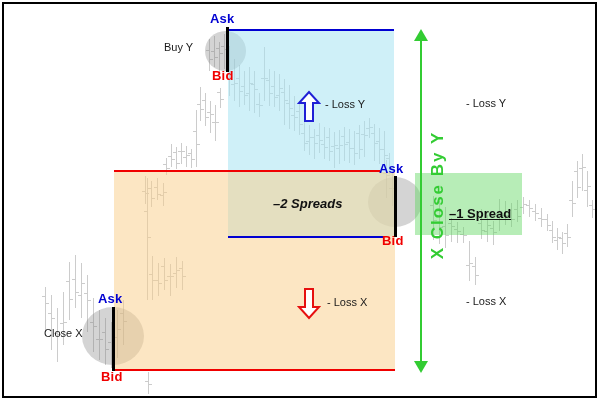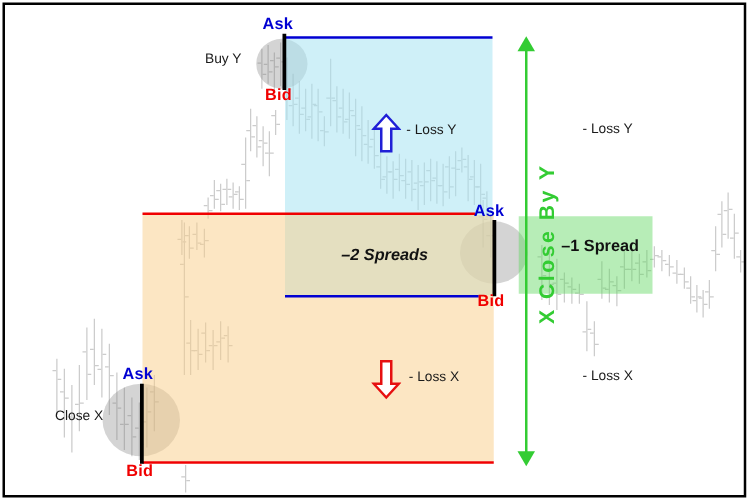--- a/index.html
+++ b/index.html
@@ -489,21 +489,21 @@
   <div class="lbl" style="left:164px;top:41px;">Buy Y</div>
 
   <div class="lbl b13 blue" style="left:379px;top:161px;">Ask</div>
   <div class="lbl b13 red" style="left:382px;top:233px;">Bid</div>
 
   <div class="lbl b13 blue" style="left:98px;top:291px;">Ask</div>
   <div class="lbl b13 red" style="left:101px;top:369px;">Bid</div>
   <div class="lbl" style="left:44px;top:327px;">Close X</div>
 
   <div class="lbl spread" style="left:273px;top:196px;font-style:italic;">–2 Spreads</div>
-  <div class="lbl spread" style="left:449px;top:189px;">–1 Spread</div>
+  <div class="lbl spread" style="left:449px;top:206px;text-decoration:underline;">–1 Spread</div>
 
   <svg class="arrow" style="left:297px;top:90px;" width="24" height="33" viewBox="0 0 24 33">
     <path d="M8 31 L8 13 L2 13 L12 2 L22 13 L16 13 L16 31 Z" fill="#ffffff" stroke="#2020d6" stroke-width="2" stroke-linejoin="miter"></path>
   </svg>
   <div class="lbl" style="left:325px;top:98px;">- Loss Y</div>
   <svg class="arrow" style="left:297px;top:287px;" width="24" height="33" viewBox="0 0 24 33">
     <path d="M8 2 L8 20 L2 20 L12 31 L22 20 L16 20 L16 2 Z" fill="#ffffff" stroke="#e61010" stroke-width="2" stroke-linejoin="miter"></path>
   </svg>
   <div class="lbl" style="left:327px;top:296px;">- Loss X</div>
 

